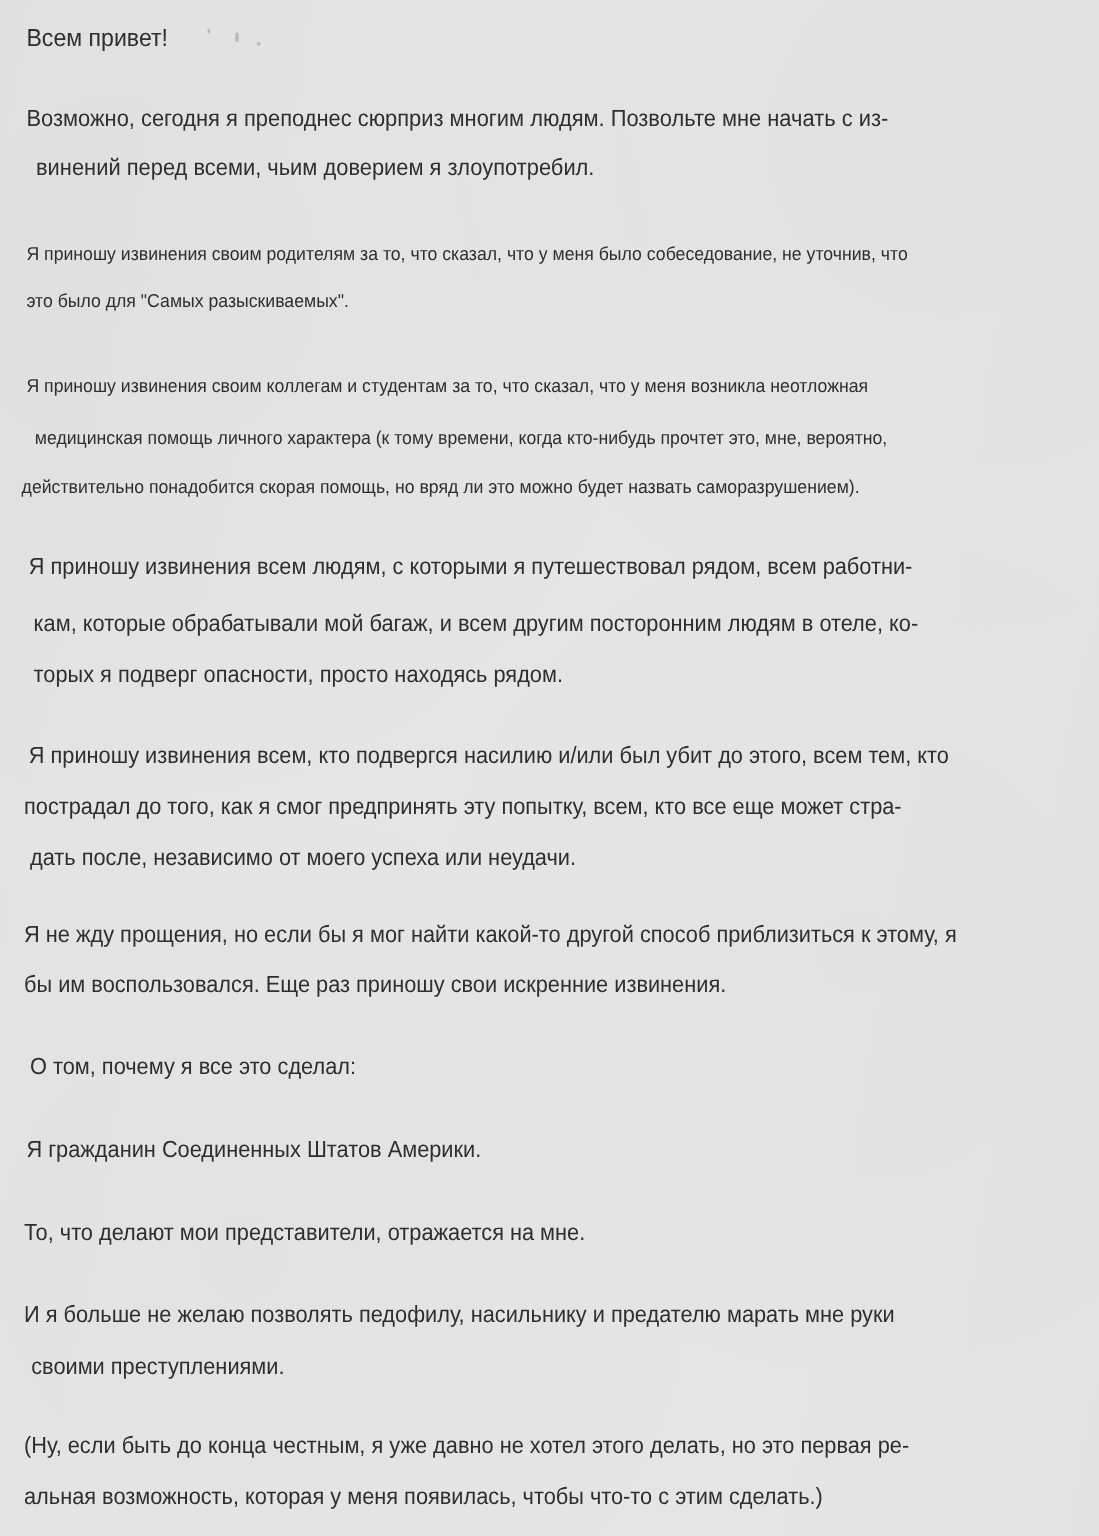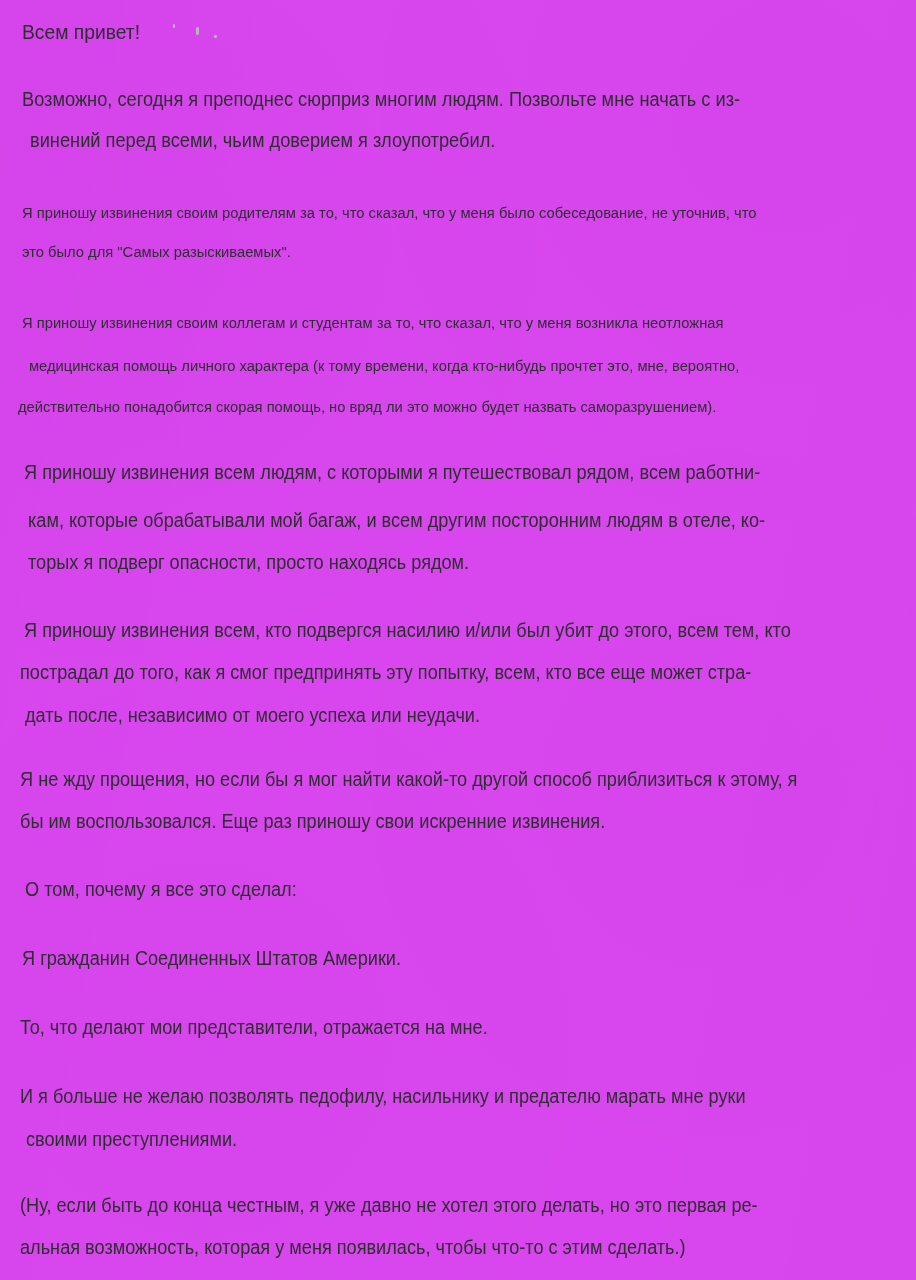--- a/index.html
+++ b/index.html
@@ -13,21 +13,21 @@
     position: relative;
     overflow: hidden;
     font-family: "Liberation Sans", "DejaVu Sans", sans-serif;
     color: #2e2e30;
     -webkit-font-smoothing: antialiased;
   }
 
   #page {
     position: absolute;
     inset: 0;
-    background: #d946ef;
+    background: #e5e5e5;
   }
 
   
   #paper-texture {
     position: absolute;
     inset: 0;
     pointer-events: none;
     background:
       radial-gradient(circle at 12% 18%, rgba(0,0,0,0.016), rgba(0,0,0,0) 38%),
       radial-gradient(circle at 86% 9%,  rgba(0,0,0,0.014), rgba(0,0,0,0) 34%),

